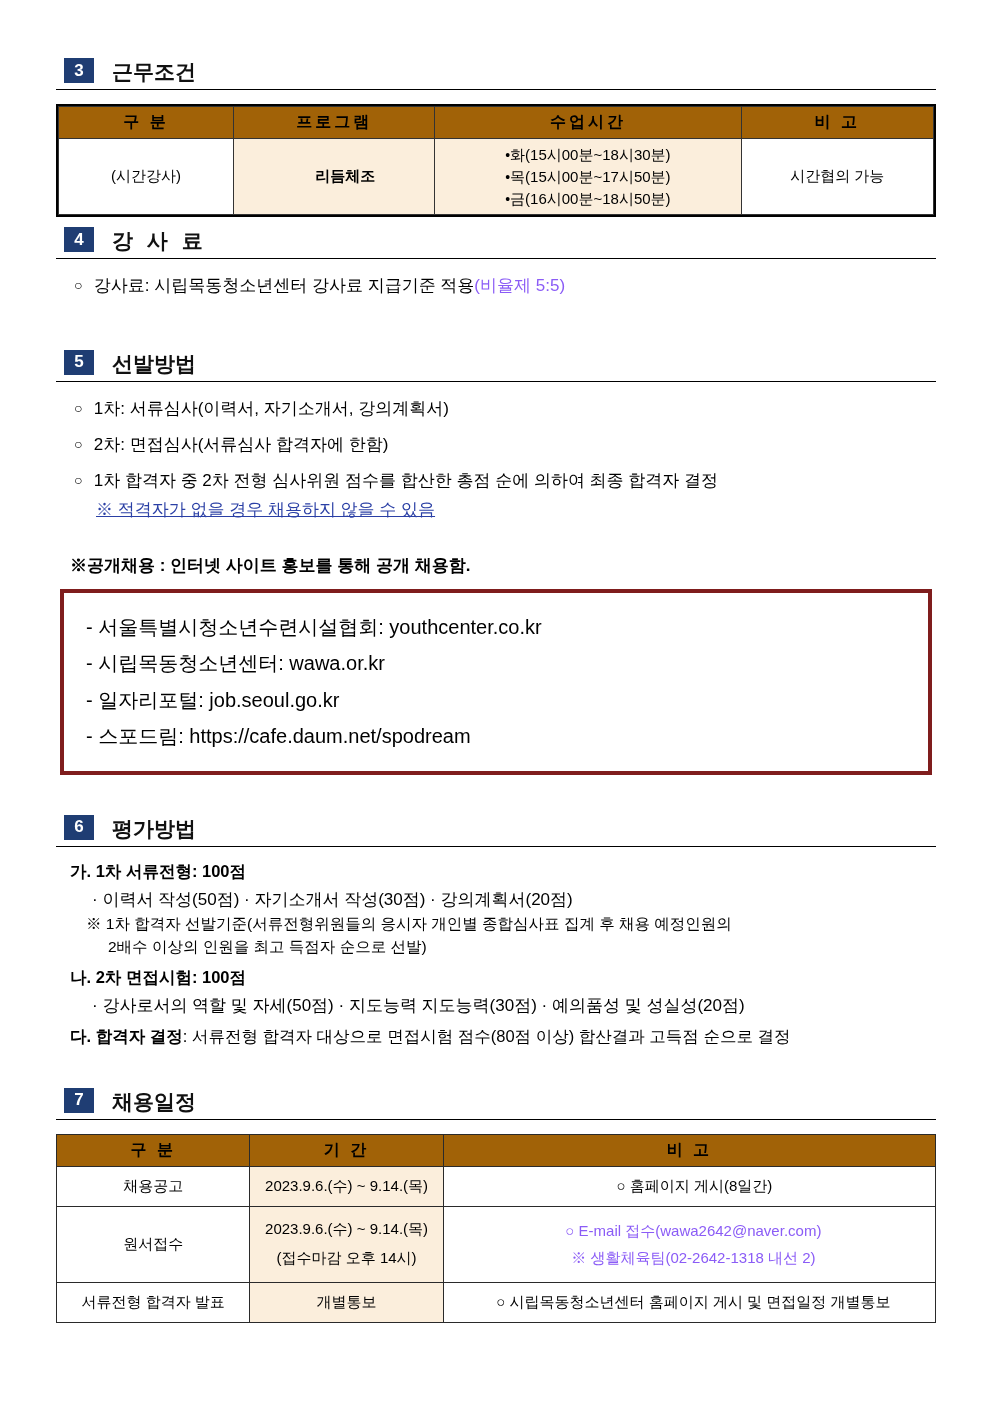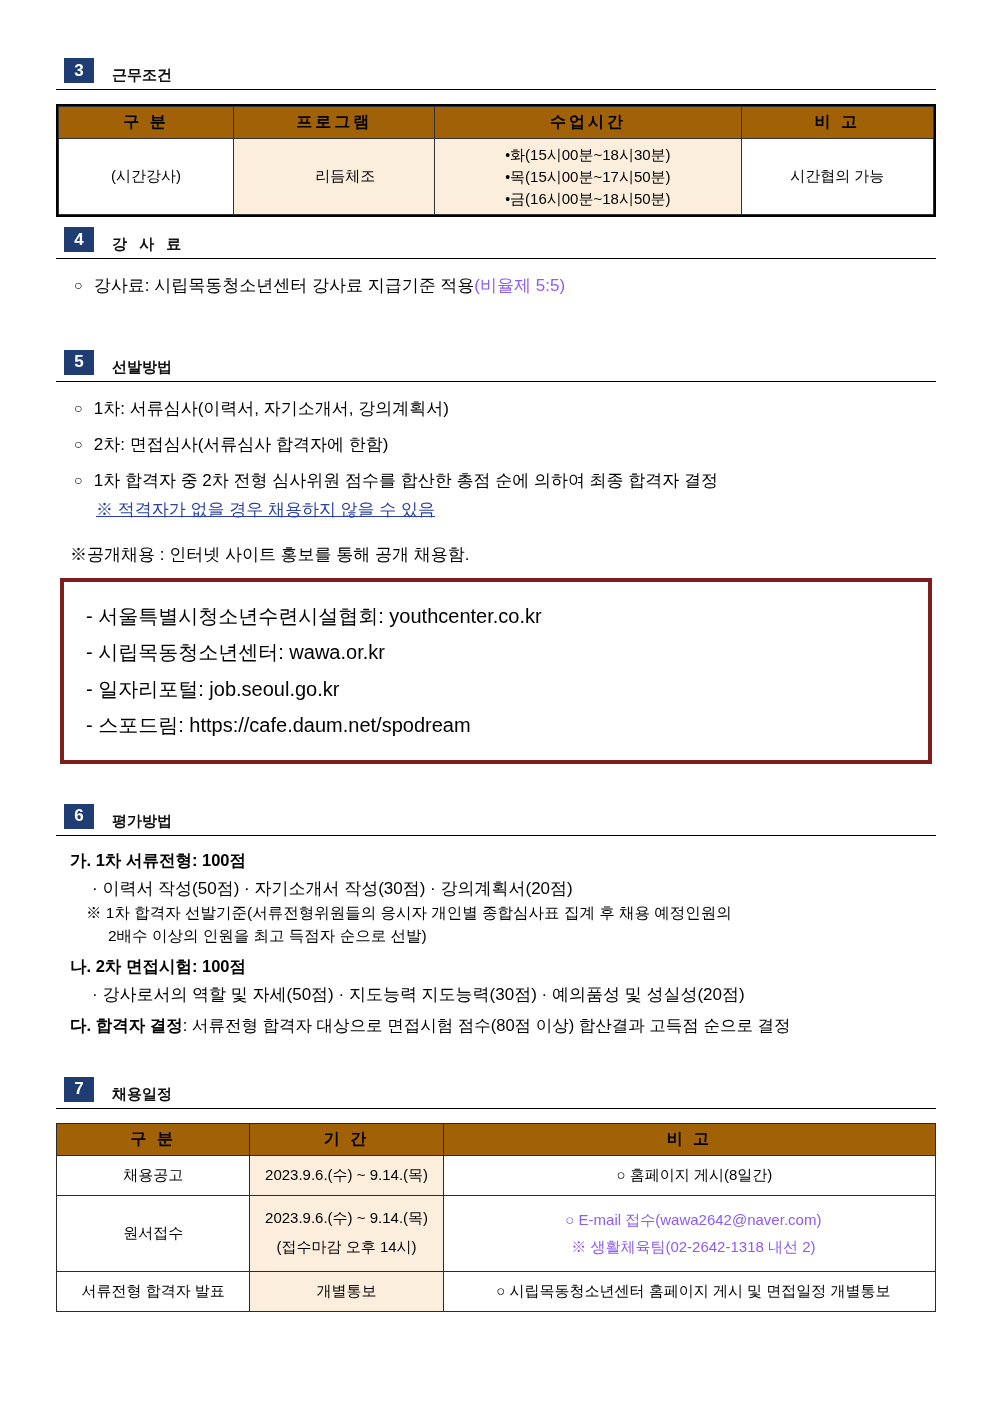--- a/index.html
+++ b/index.html
@@ -33,21 +33,21 @@
     background: #1f3d73;
     color: #ffffff;
     font-weight: bold;
     font-size: 17px;
     display: flex;
     align-items: center;
     justify-content: center;
     margin-left: 8px;
   }
   .sec-title {
-    font-size: 15px;
+    font-size: 21px;
     font-weight: bold;
     color: #111111;
     margin-left: 18px;
     line-height: 1;
     padding-bottom: 1px;
     letter-spacing: 0px;
   }
   .sec-rule {
     border-bottom: 1.6px solid #000;
     margin-top: 4px;
@@ -93,21 +93,22 @@
   .circ {
     display: inline-block;
     width: 15px;
     font-size: 14px;
     vertical-align: 1px;
   }
   .blue { color: #8b5cf6; }
   .blue-u { color: #2a3fa5; text-decoration: underline; }
   .note-line {
     font-size: 17px;
-    margin: 20px 0 12px 14px;
+    margin: 31px 0 12px 14px;
+    font-weight: bold;
   }
 
   .linkbox {
     border: 4px solid #7f1d1d;
     margin: 12px 4px 0 4px;
     padding: 16px 22px 16px 22px;
     font-size: 20px;
     line-height: 1.82;
   }
 
@@ -144,21 +145,21 @@
       <tr>
         <th>구 분</th>
         <th>프로그램</th>
         <th>수업시간</th>
         <th>비 고</th>
       </tr>
     </thead>
     <tbody>
       <tr style="height:72px;">
         <td>(시간강사)</td>
-        <td class="cell-beige" style="font-weight:normal;padding-left:28px;">리듬체조</td>
+        <td class="cell-beige" style="font-weight:bold;padding-left:28px;">리듬체조</td>
         <td class="cell-beige bullet-lines">
           <div>화(15시00분~18시30분)</div>
           <div>목(15시00분~17시50분)</div>
           <div>금(16시00분~18시50분)</div>
         </td>
         <td>시간협의 가능</td>
       </tr>
     </tbody>
   </table>
   </div>

